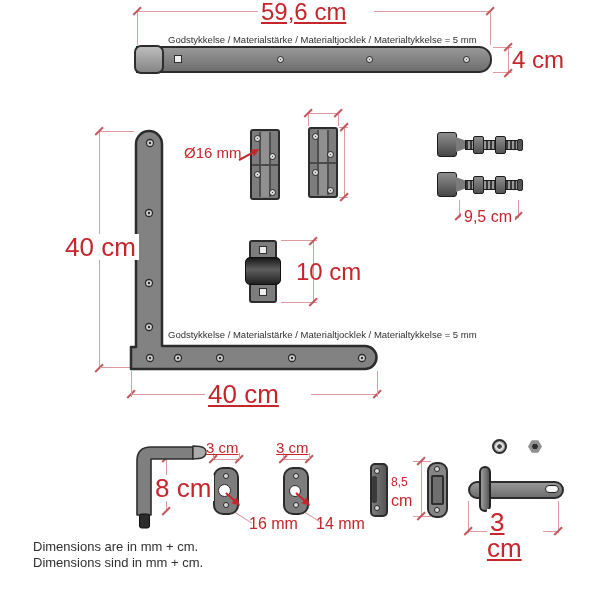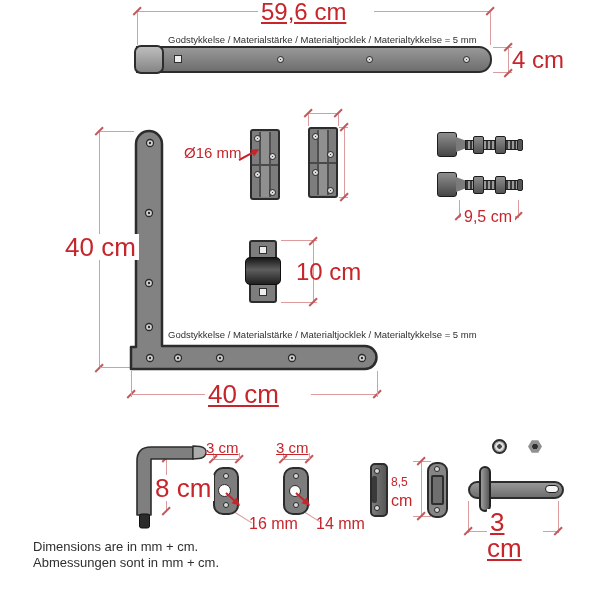--- a/index.html
+++ b/index.html
@@ -252,16 +252,16 @@
   <div class="rl wbg ctr" style="left:487px;top:509px;width:50px;font-size:26px;">3</div>
   <div class="rl ctr" style="left:487px;top:535px;width:50px;font-size:26px;">cm</div>
 
   <div class="red-arrow" style="left:239px;top:159px;width:16px;transform:rotate(-28deg);"></div>
 
   <div class="note" style="left:168px;top:34px;">Godstykkelse / Materialstärke / Materialtjocklek / Materialtykkelse = 5 mm</div>
   <div class="note" style="left:168px;top:329px;">Godstykkelse / Materialstärke / Materialtjocklek / Materialtykkelse = 5 mm</div>
 
   <div style="position:absolute;left:33px;top:539px;font-size:13px;color:#2f2f2f;line-height:15.6px;">
     <div>Dimensions are in mm + cm.</div>
-    <div>Abmessungen sont in mm + cm.</div>
+    <div>Dimensions sind in mm + cm.</div>
   </div>
 
 </div>
 
 </body></html>

